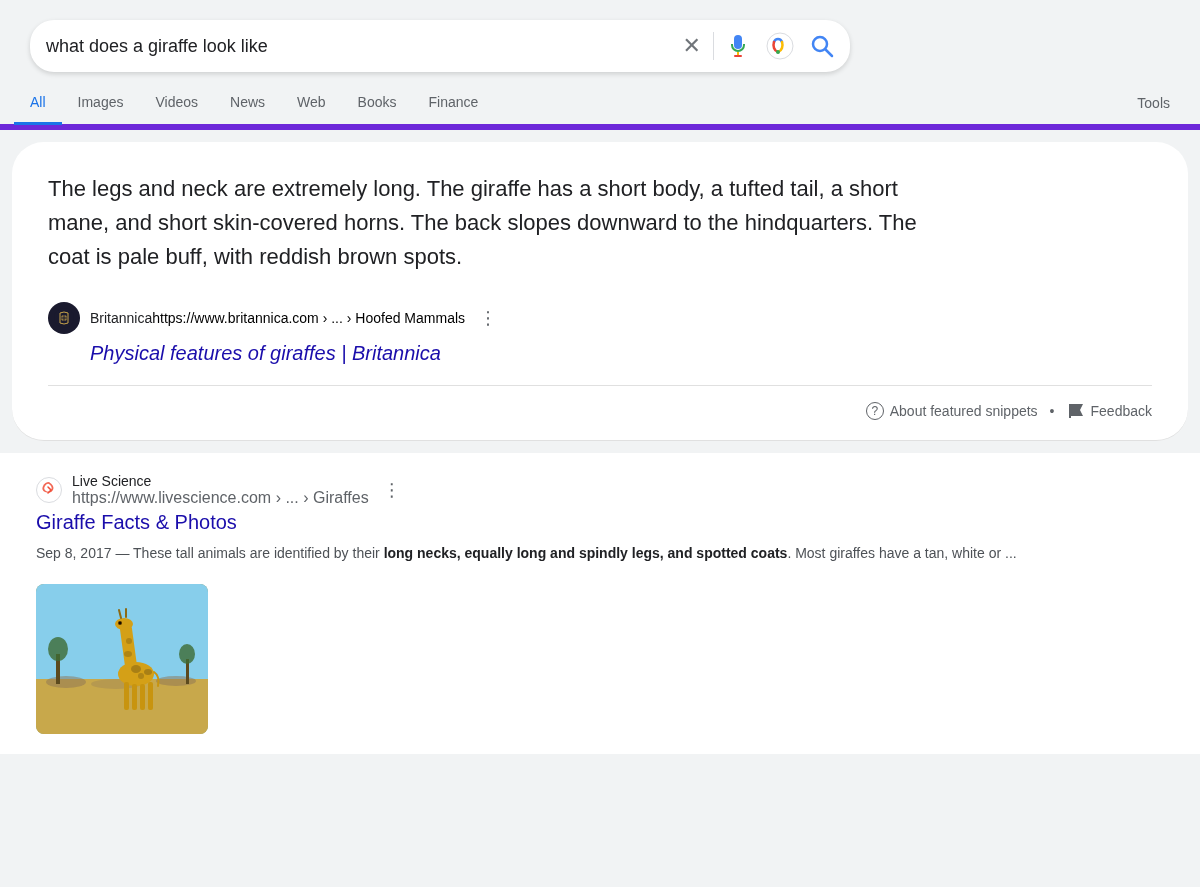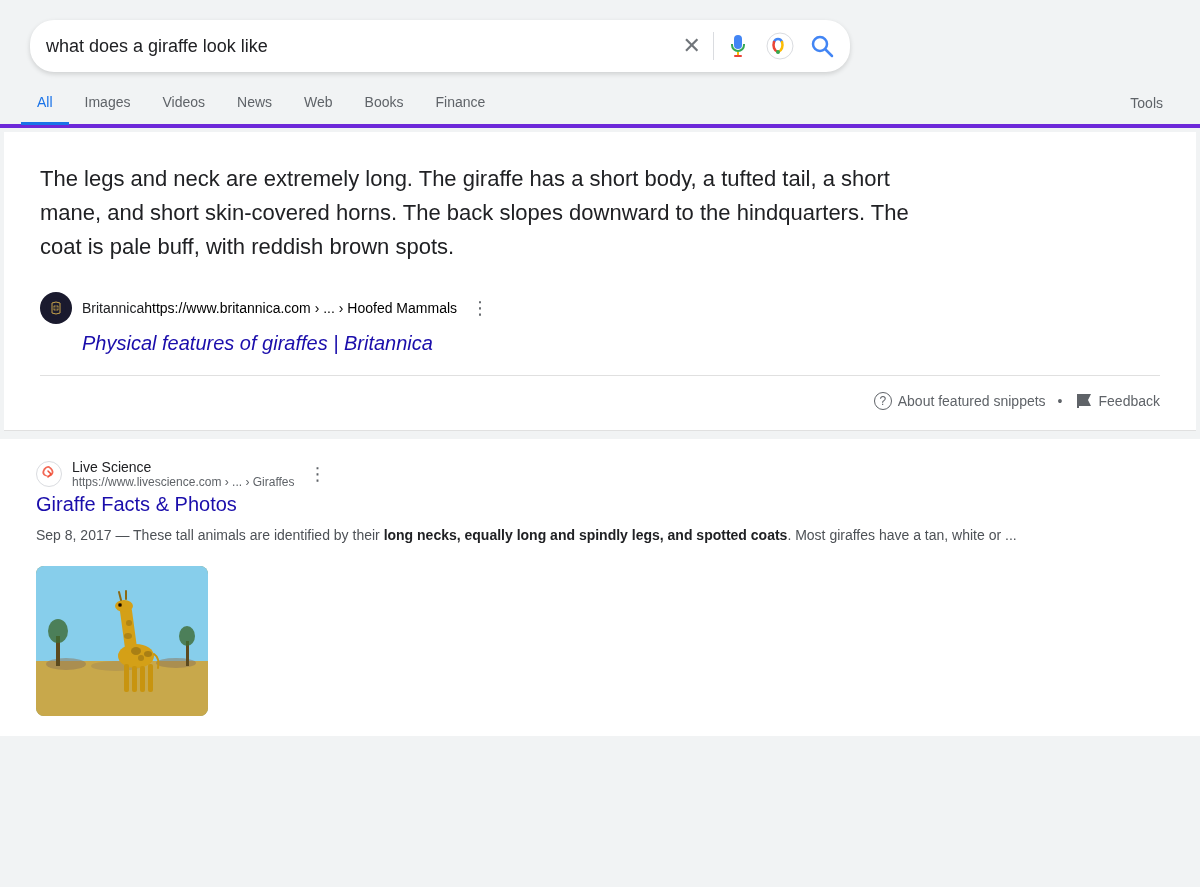--- a/index.html
+++ b/index.html
@@ -68,22 +68,22 @@
       display: flex;
       align-items: center;
       justify-content: center;
     }
 
     
     .nav-tabs {
       background: #f1f3f4;
       display: flex;
       align-items: center;
-      padding: 0 21px;
-      border-bottom: 4px solid #6d28d9;
+      padding: 0 14px;
+      border-bottom: 6px solid #6d28d9;
       gap: 0;
     }
 
     .nav-tab {
       padding: 12px 16px;
       font-size: 14px;
       color: #5f6368;
       cursor: pointer;
       text-decoration: none;
       white-space: nowrap;
@@ -108,23 +108,24 @@
 
     
     .main-content {
       padding: 0;
       background: #f1f3f4;
     }
 
     
     .featured-snippet {
       background: #fff;
-      margin: 4px;
+      margin: 12px;
       padding: 30px 36px 20px 36px;
       border-bottom: 1px solid #e0e0e0;
+      border-radius: 32px;
     }
 
     .snippet-text {
       font-size: 22px;
       line-height: 1.55;
       color: #202124;
       margin-bottom: 28px;
       max-width: 900px;
     }
 
@@ -256,21 +257,21 @@
       display: flex;
       flex-direction: column;
     }
 
     .result-source-name {
       font-size: 14px;
       color: #202124;
     }
 
     .result-source-url {
-      font-size: 12px;
+      font-size: 16px;
       color: #5f6368;
     }
 
     .result-menu {
       color: #5f6368;
       cursor: pointer;
       font-size: 18px;
       margin-left: 4px;
     }
 

